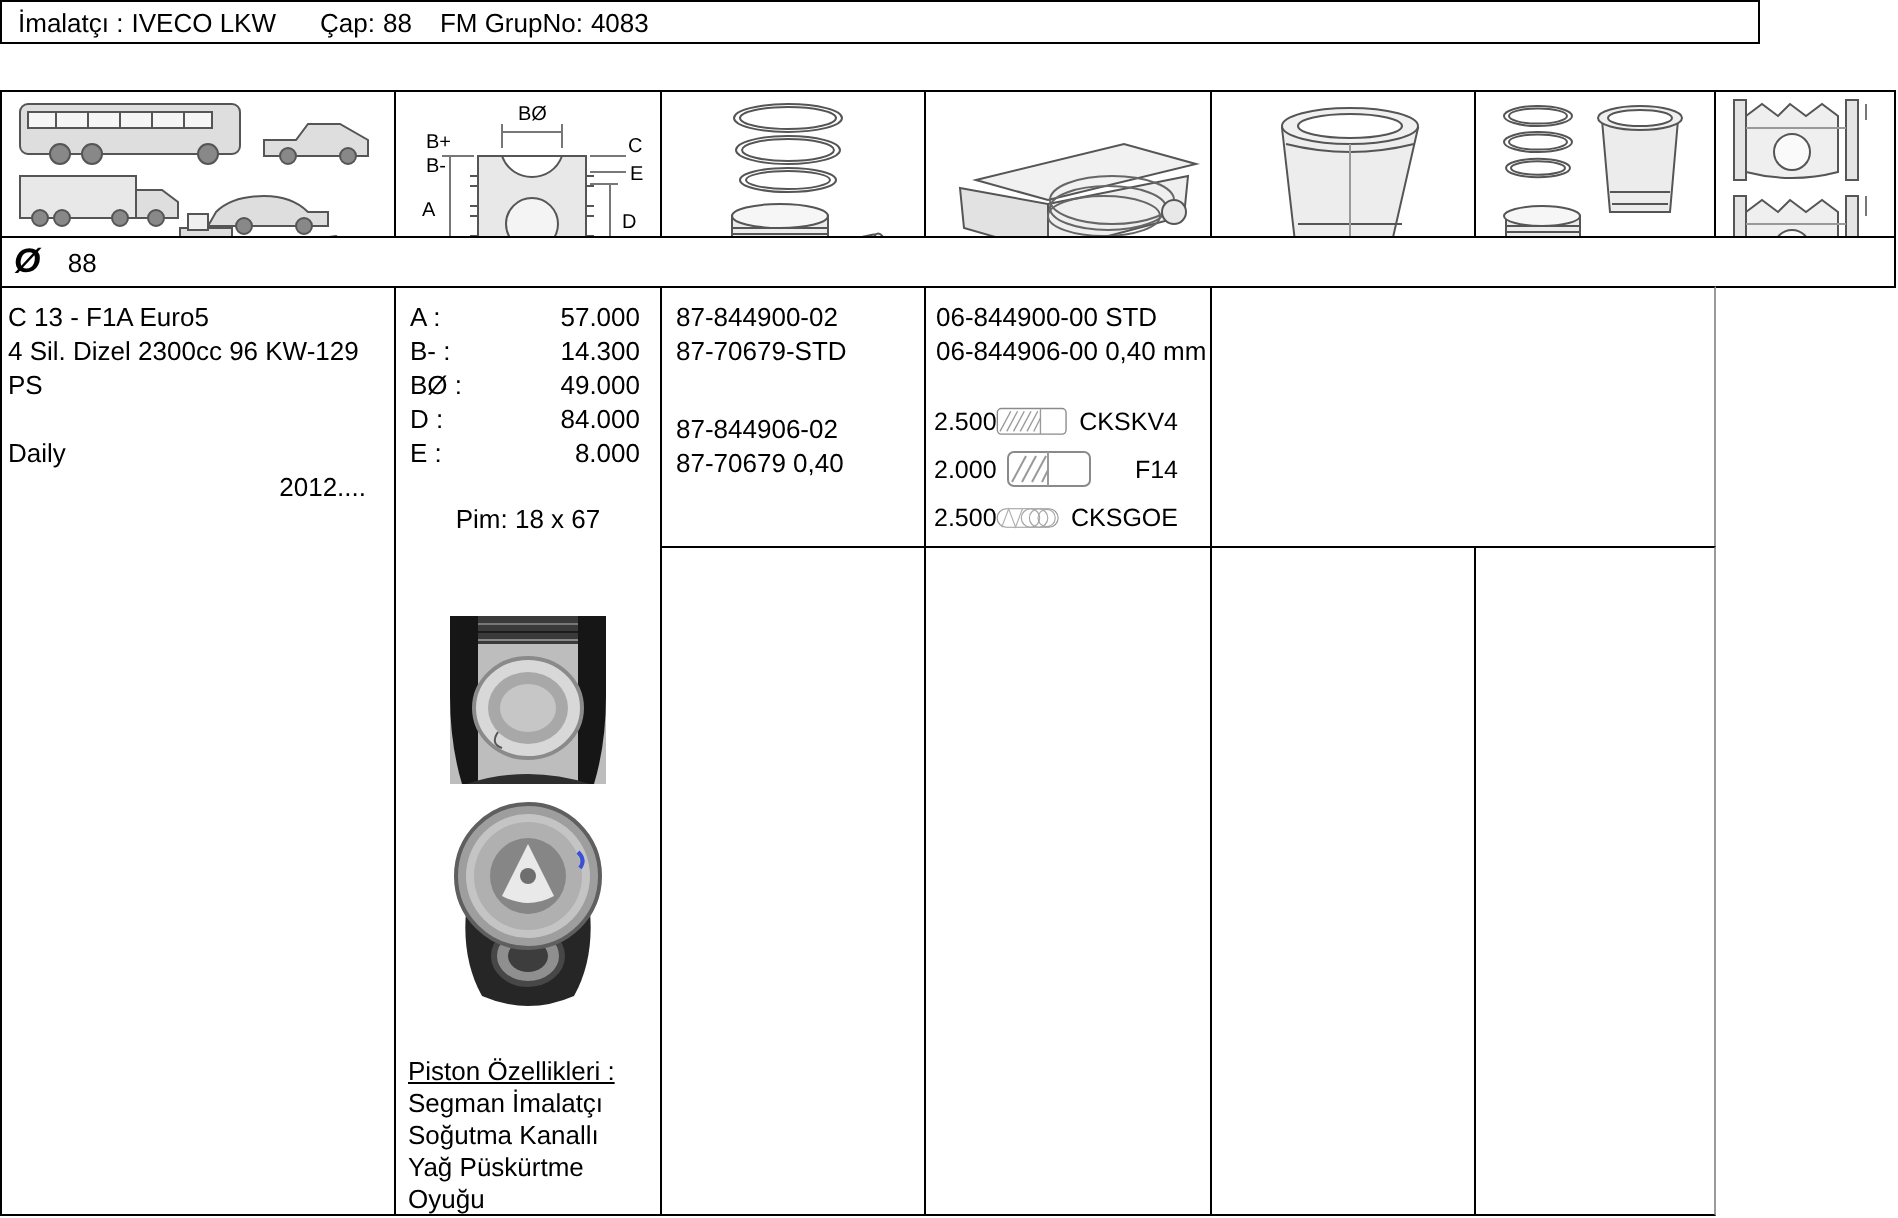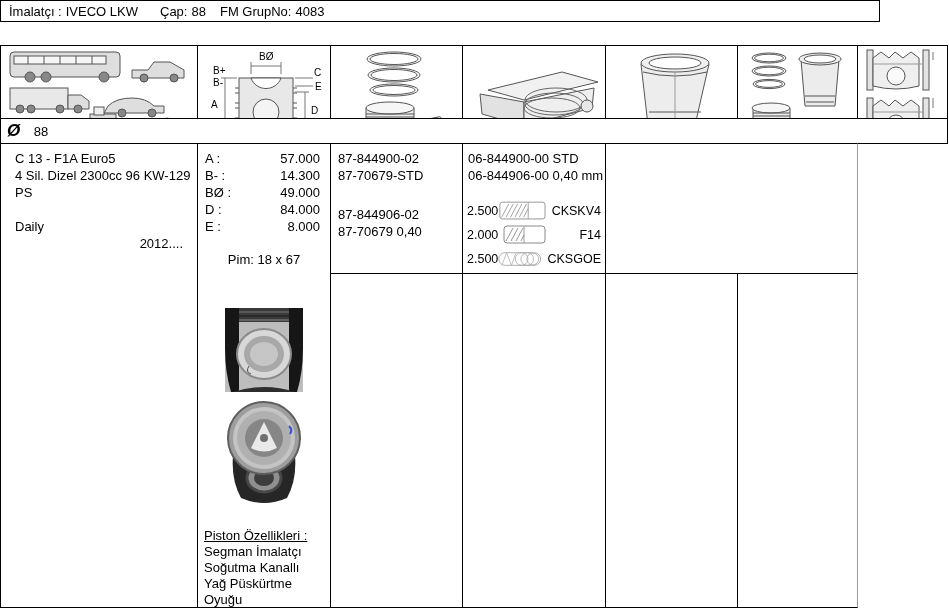--- a/index.html
+++ b/index.html
@@ -225,21 +225,21 @@
         </g>
       </g>
     </svg>
   </div>
 
   <div class="cell" style="left:0;top:118px;width:948px;height:26px;padding:2px 0 0 6px;">
     <span class="phi">Ø</span>
     <span style="margin-left:10px;">88</span>
   </div>
 
-  <div class="cell" style="left:0;top:143px;width:198px;height:465px;padding:6px 6px 0 14px;">
+  <div class="cell" style="left:0;top:143px;width:198px;height:465px;padding:6px 6px 0 3px;">
     <div class="ln">C 13 - F1A Euro5</div>
     <div style="line-height:17px;">
       <span class="bold">4 Sil.</span>
       <span>Dizel 2300cc 96 KW-129 PS</span>
     </div>
     <div style="height:17px;"></div>
     <div class="ln">Daily</div>
     <div class="ln" style="text-align:right;padding-right:8px;">2012....</div>
   </div>
 
@@ -304,21 +304,21 @@
   </div>
 
   <div class="cell" style="left:330px;top:143px;width:133px;height:131px;padding:6px 4px 0 7px;">
     <div class="ln">87-844900-02</div>
     <div class="ln">87-70679-STD</div>
     <div style="height:22px;"></div>
     <div class="ln">87-844906-02</div>
     <div class="ln">87-70679 0,40</div>
   </div>
 
-  <div class="cell" style="left:462px;top:143px;width:144px;height:131px;padding:6px 0 0 0;">
+  <div class="cell" style="left:462px;top:143px;width:144px;height:131px;padding:6px 12px 0 0;">
     <div class="ln" style="padding-left:5px;">06-844900-00 STD</div>
     <div class="ln" style="padding-left:5px;">06-844906-00 0,40 mm</div>
     <div style="height:15px;"></div>
 
     <div class="ring-row">
       <span class="size">2.500</span>
       <svg width="54" height="22" viewBox="0 0 54 22">
         <rect x="1" y="1" width="51" height="19" rx="3" fill="#fff" stroke="#8a8a8a"></rect>
         <line x1="33" y1="1" x2="33" y2="20" stroke="#9a9a9a"></line>
         <g stroke="#999">

